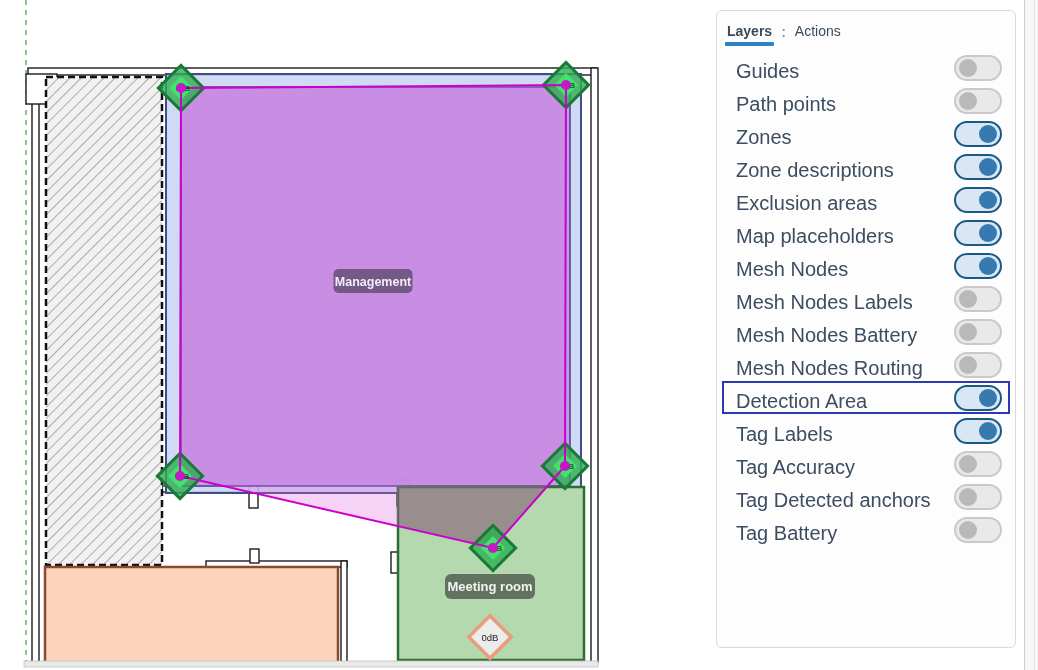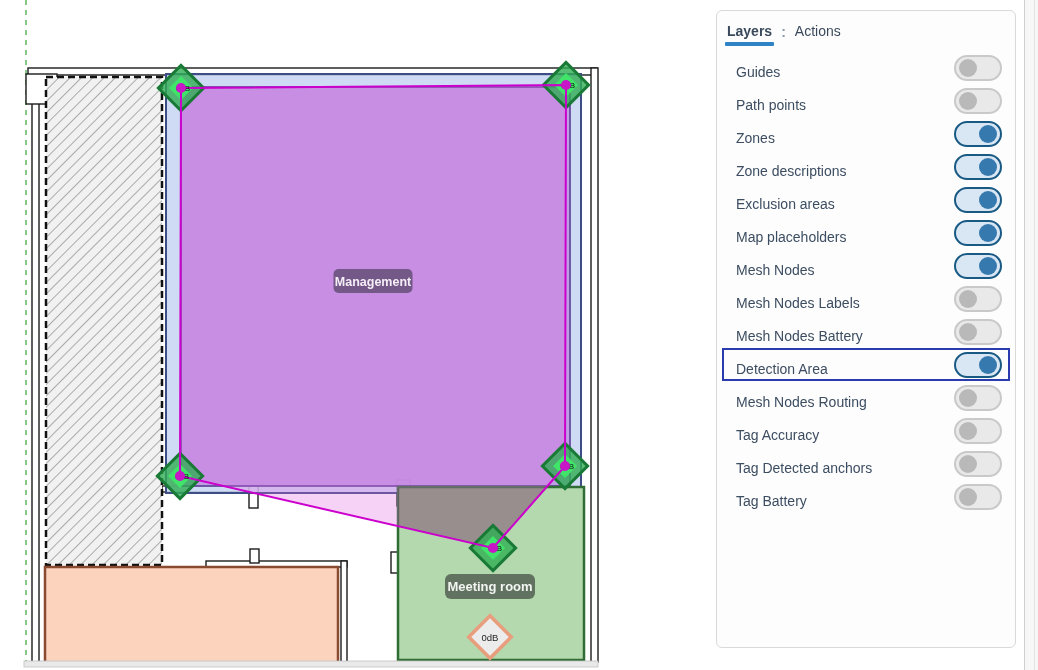--- a/index.html
+++ b/index.html
@@ -22,21 +22,21 @@
   .tab { font-size:14px; color:#3a4a5c; cursor:pointer; }
   .tab .tab-text { display:inline-block; padding:0 2px; }
   .tab.active .tab-text { font-weight:bold; }
   .tab.active .tab-underline { height:4px; background:#2d83c5; margin-top:3px; border-radius:1px; }
   .tab-sep { color:#8b99a8; font-size:14px; font-weight:bold; margin:1px 7px 0 7px; }
 
   .rows { margin-top:2px; }
   .row { height:33px; display:flex; align-items:center; justify-content:space-between;
          padding:0 13px 0 19px; }
   .row.highlighted { border:2px solid #2a3bb0; margin:0 5px; padding:0 6px 0 12px; }
-  .row-label { font-size:14px; color:#3c4d61;margin-top:8px; }
+  .row-label { font-size:20px; color:#3c4d61;margin-top:8px; }
 
   .toggle { position:relative; width:48px; height:26px; border-radius:13px;
             background:#e9e9e9; border:2px solid #c9c9c9; cursor:pointer; flex:0 0 auto; }
   .toggle .knob { position:absolute; top:2px; left:3px; width:18px; height:18px;
                   border-radius:50%; background:#b9b9b9; }
   .toggle.on { background:#d9e6f3; border-color:#195a85; }
   .toggle.on .knob { left:auto; right:3px; background:#3579ae; }
 </style>
 </head>
 <body>
@@ -210,29 +210,35 @@
         <span class="toggle">
             <span class="knob"></span>
           </span>
       </div>
       <div class="row">
         <span class="row-label">Mesh Nodes Battery</span>
         <span class="toggle">
             <span class="knob"></span>
           </span>
       </div>
+      <div class="row">
+        <span class="row-label">Mesh Nodes Routing</span>
+        <span class="toggle">
+            <span class="knob"></span>
+          </span>
+      </div>
       <div class="row highlighted">
         <span class="row-label">Detection Area</span>
         <span class="toggle on">
             <span class="knob"></span>
           </span>
       </div>
       <div class="row">
-        <span class="row-label">Mesh Nodes Routing</span>
-        <span class="toggle">
+        <span class="row-label">Tag Labels</span>
+        <span class="toggle on">
             <span class="knob"></span>
           </span>
       </div>
       <div class="row">
         <span class="row-label">Tag Accuracy</span>
         <span class="toggle">
             <span class="knob"></span>
           </span>
       </div>
       <div class="row">

